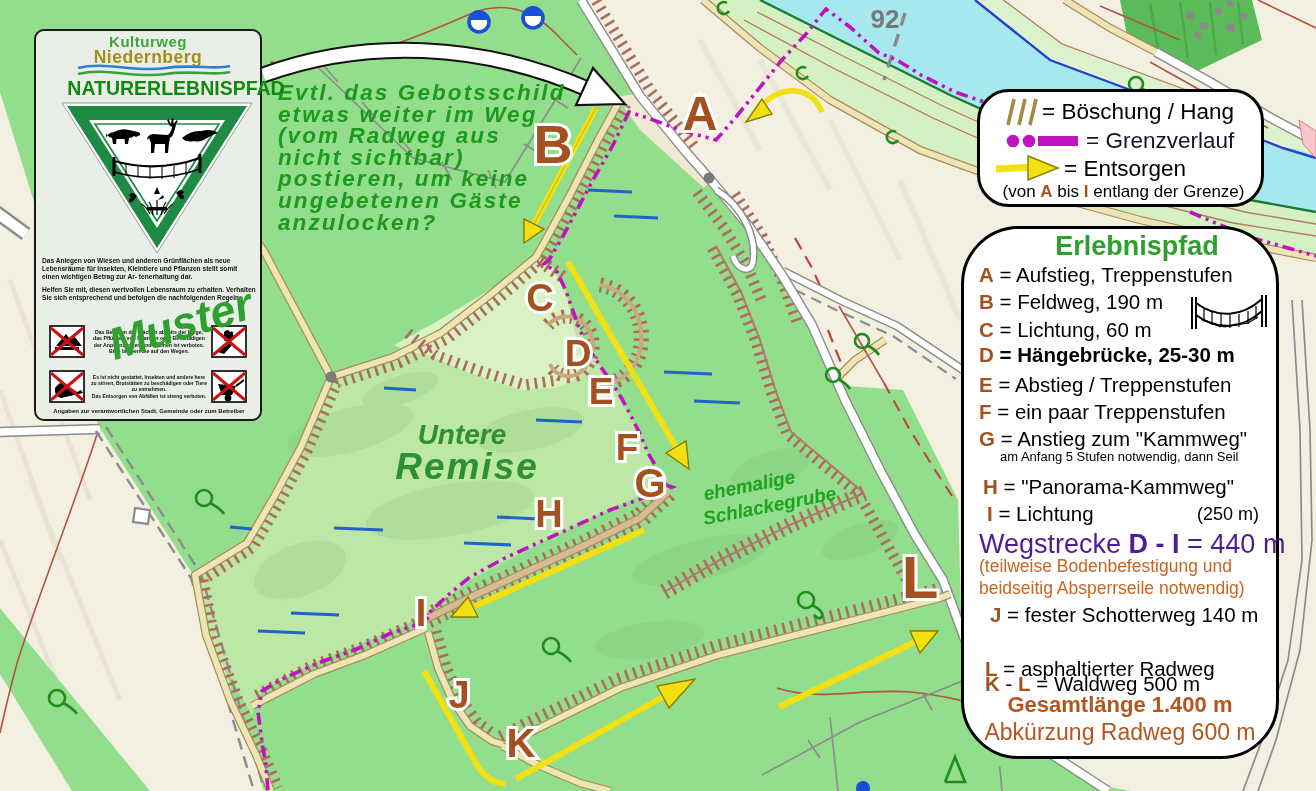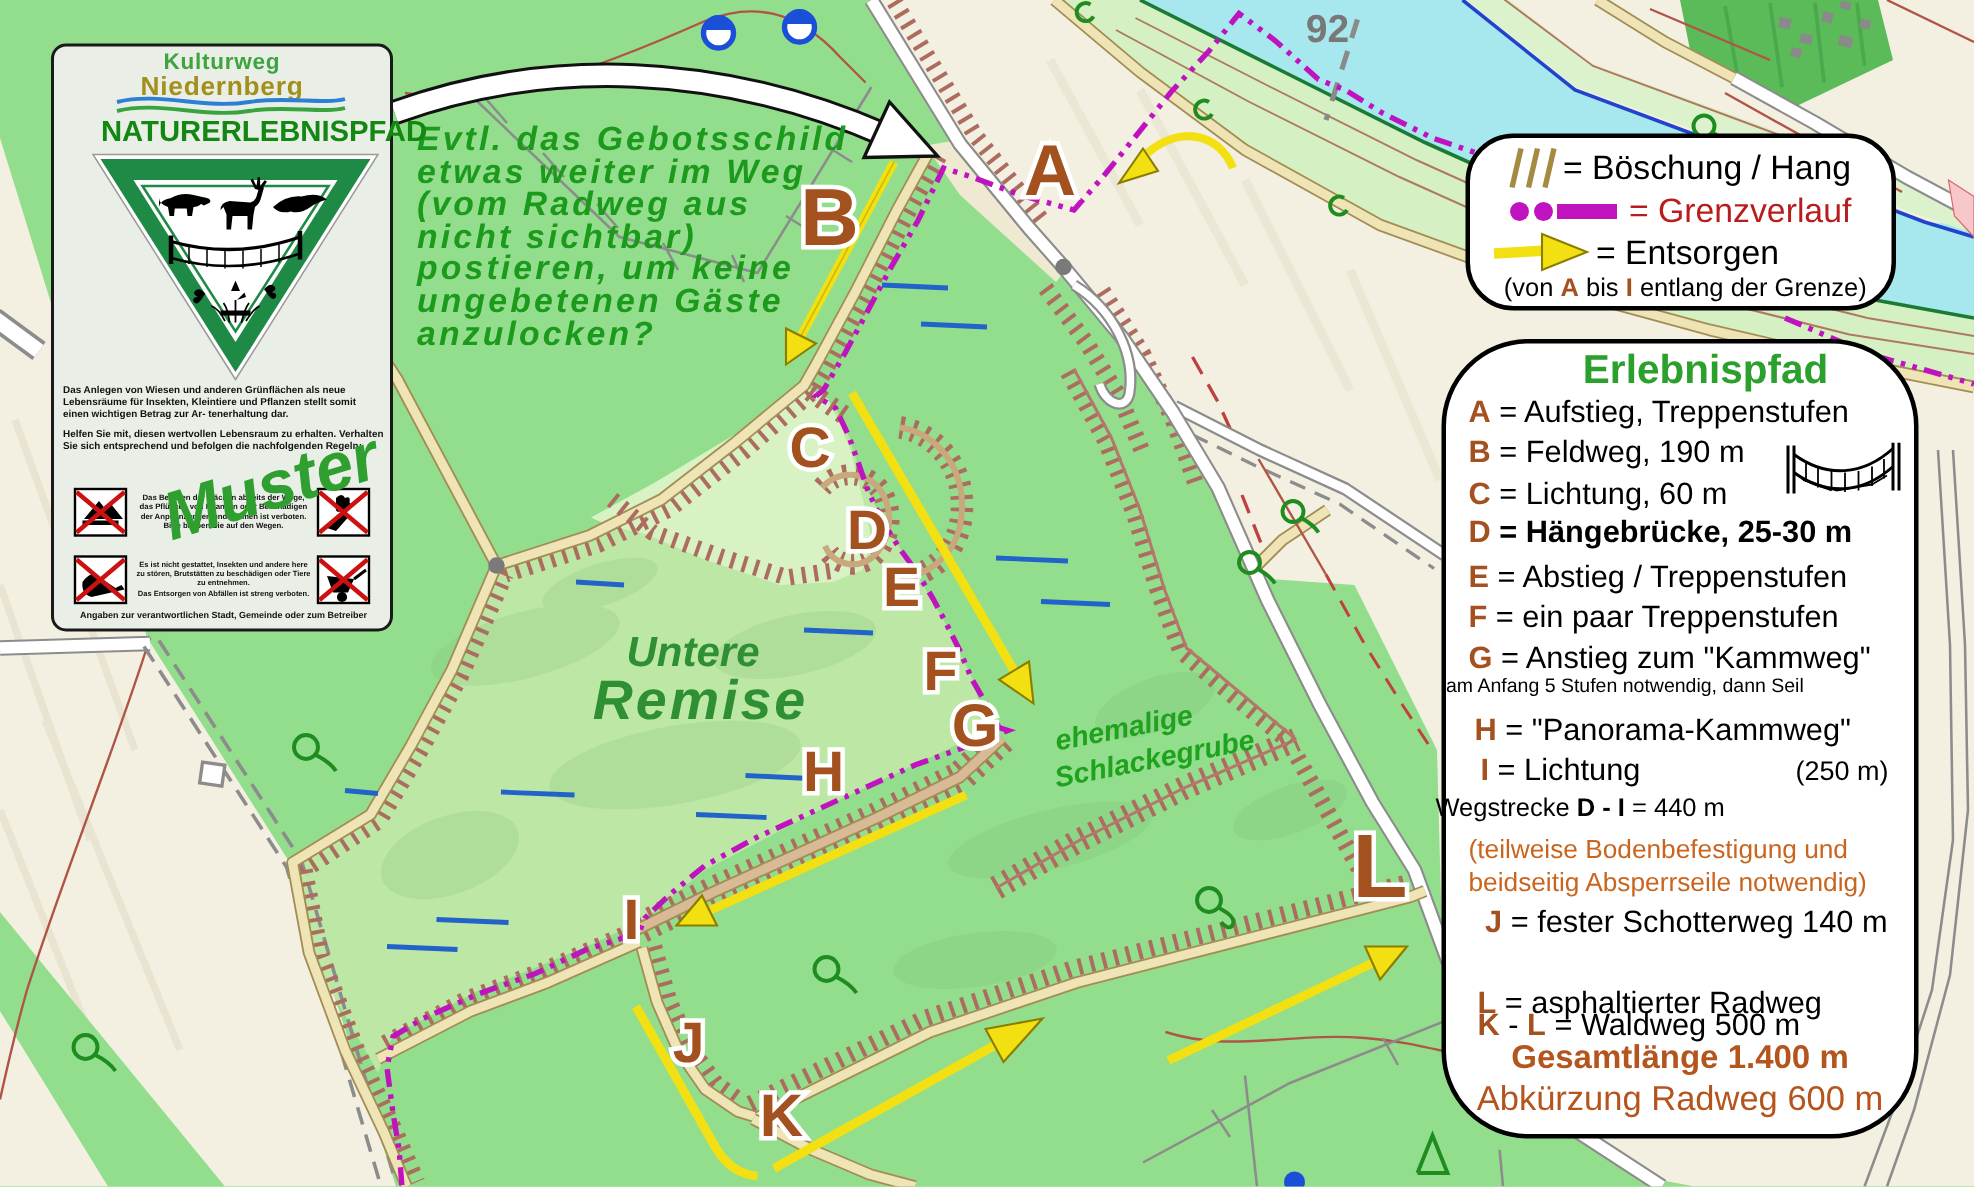--- a/index.html
+++ b/index.html
@@ -378,21 +378,21 @@
 
 <div class="ov" style="left:1042px;top:99px;font-size:22.5px;color:#000;">= Böschung / Hang</div>
 <svg class="ov" style="left:1004px;top:98px;" width="34" height="28" viewBox="0 0 34 28">
 <g stroke="#A58A42" stroke-width="3.6">
         <line x1="4" y1="27" x2="10" y2="1"></line>
         <line x1="15" y1="27" x2="21" y2="1"></line>
         <line x1="26" y1="27" x2="32" y2="1"></line>
       </g>
 </svg>
 
-<div class="ov" style="left:1086px;top:128px;font-size:22.5px;color:#b91c1c;">= Grenzverlauf</div>
+<div class="ov" style="left:1086px;top:128px;font-size:22.5px;color:#0f172a;">= Grenzverlauf</div>
 <svg class="ov" style="left:1006px;top:134px;" width="74" height="14" viewBox="0 0 74 14">
 <circle cx="7" cy="7" r="6.3" fill="#C013C0"></circle>
       <circle cx="23" cy="7" r="6.3" fill="#C013C0"></circle>
       <rect x="32" y="2" width="40" height="10" fill="#C013C0"></rect>
 </svg>
 
 <div class="ov" style="left:1064px;top:156px;font-size:22.5px;color:#000;">= Entsorgen</div>
 <svg class="ov" style="left:994px;top:152px;" width="70" height="30" viewBox="0 0 70 30">
 <line x1="2" y1="17" x2="38" y2="15" stroke="#F2E013" stroke-width="7"></line>
 <polygon points="34,4 64,16 34,28" fill="#F2E013" stroke="#8A7D00" stroke-width="1.4"></polygon>
@@ -411,29 +411,29 @@
 <div class="ov" style="left:979px;top:318px;font-size:20.5px;color:#000;"><b style="color:#A3511E">C</b> = Lichtung, 60 m</div>
 
 <div class="ov" style="left:979px;top:343px;font-size:20.5px;color:#000;font-weight:bold;"><b style="color:#A3511E">D</b> = Hängebrücke, 25-30 m</div>
 
 <div class="ov" style="left:979px;top:373px;font-size:20.5px;color:#000;"><b style="color:#A3511E">E</b> = Abstieg / Treppenstufen</div>
 
 <div class="ov" style="left:979px;top:400px;font-size:20.5px;color:#000;"><b style="color:#A3511E">F</b> = ein paar Treppenstufen</div>
 
 <div class="ov" style="left:979px;top:427px;font-size:20.5px;color:#000;"><b style="color:#A3511E">G</b> = Anstieg zum "Kammweg"</div>
 
-<div class="ov" style="left:964px;top:449px;font-size:13px;color:#000;">am Anfang 5 Stufen notwendig, dann Seil</div>
+<div class="ov" style="left:1000px;top:449px;font-size:13px;color:#000;">am Anfang 5 Stufen notwendig, dann Seil</div>
 
 <div class="ov" style="left:983px;top:475px;font-size:20.5px;color:#000;"><b style="color:#A3511E">H</b> = "Panorama-Kammweg"</div>
 
 <div class="ov" style="left:987px;top:502px;font-size:20.5px;color:#000;"><b style="color:#A3511E">I</b> = Lichtung</div>
 
 <div class="ov" style="left:1197px;top:504px;font-size:18px;color:#000;">(250 m)</div>
 
-<div class="ov" style="left:957px;top:529px;font-size:17px;color:#000000;">Wegstrecke <b>D - I</b> = 440 m</div>
+<div class="ov" style="left:979px;top:529px;font-size:27px;color:#4c1d95;">Wegstrecke <b>D - I</b> = 440 m</div>
 
 <div class="ov" style="left:979px;top:556px;font-size:17.5px;color:#C9651E;">(teilweise Bodenbefestigung und</div>
 
 <div class="ov" style="left:979px;top:578px;font-size:17.5px;color:#C9651E;">beidseitig Absperrseile notwendig)</div>
 
 <div class="ov" style="left:990px;top:603px;font-size:20.5px;color:#000;"><b style="color:#A3511E">J</b> = fester Schotterweg 140 m</div>
 
 <div class="ov" style="left:985px;top:630px;font-size:20.5px;color:#000;margin-top:42px;"><b style="color:#A3511E">K</b> - <b style="color:#A3511E">L</b> = Waldweg 500 m</div>
 
 <div class="ov" style="left:985px;top:657px;font-size:20.5px;color:#000;"><b style="color:#A3511E">L</b> = asphaltierter Radweg</div>

